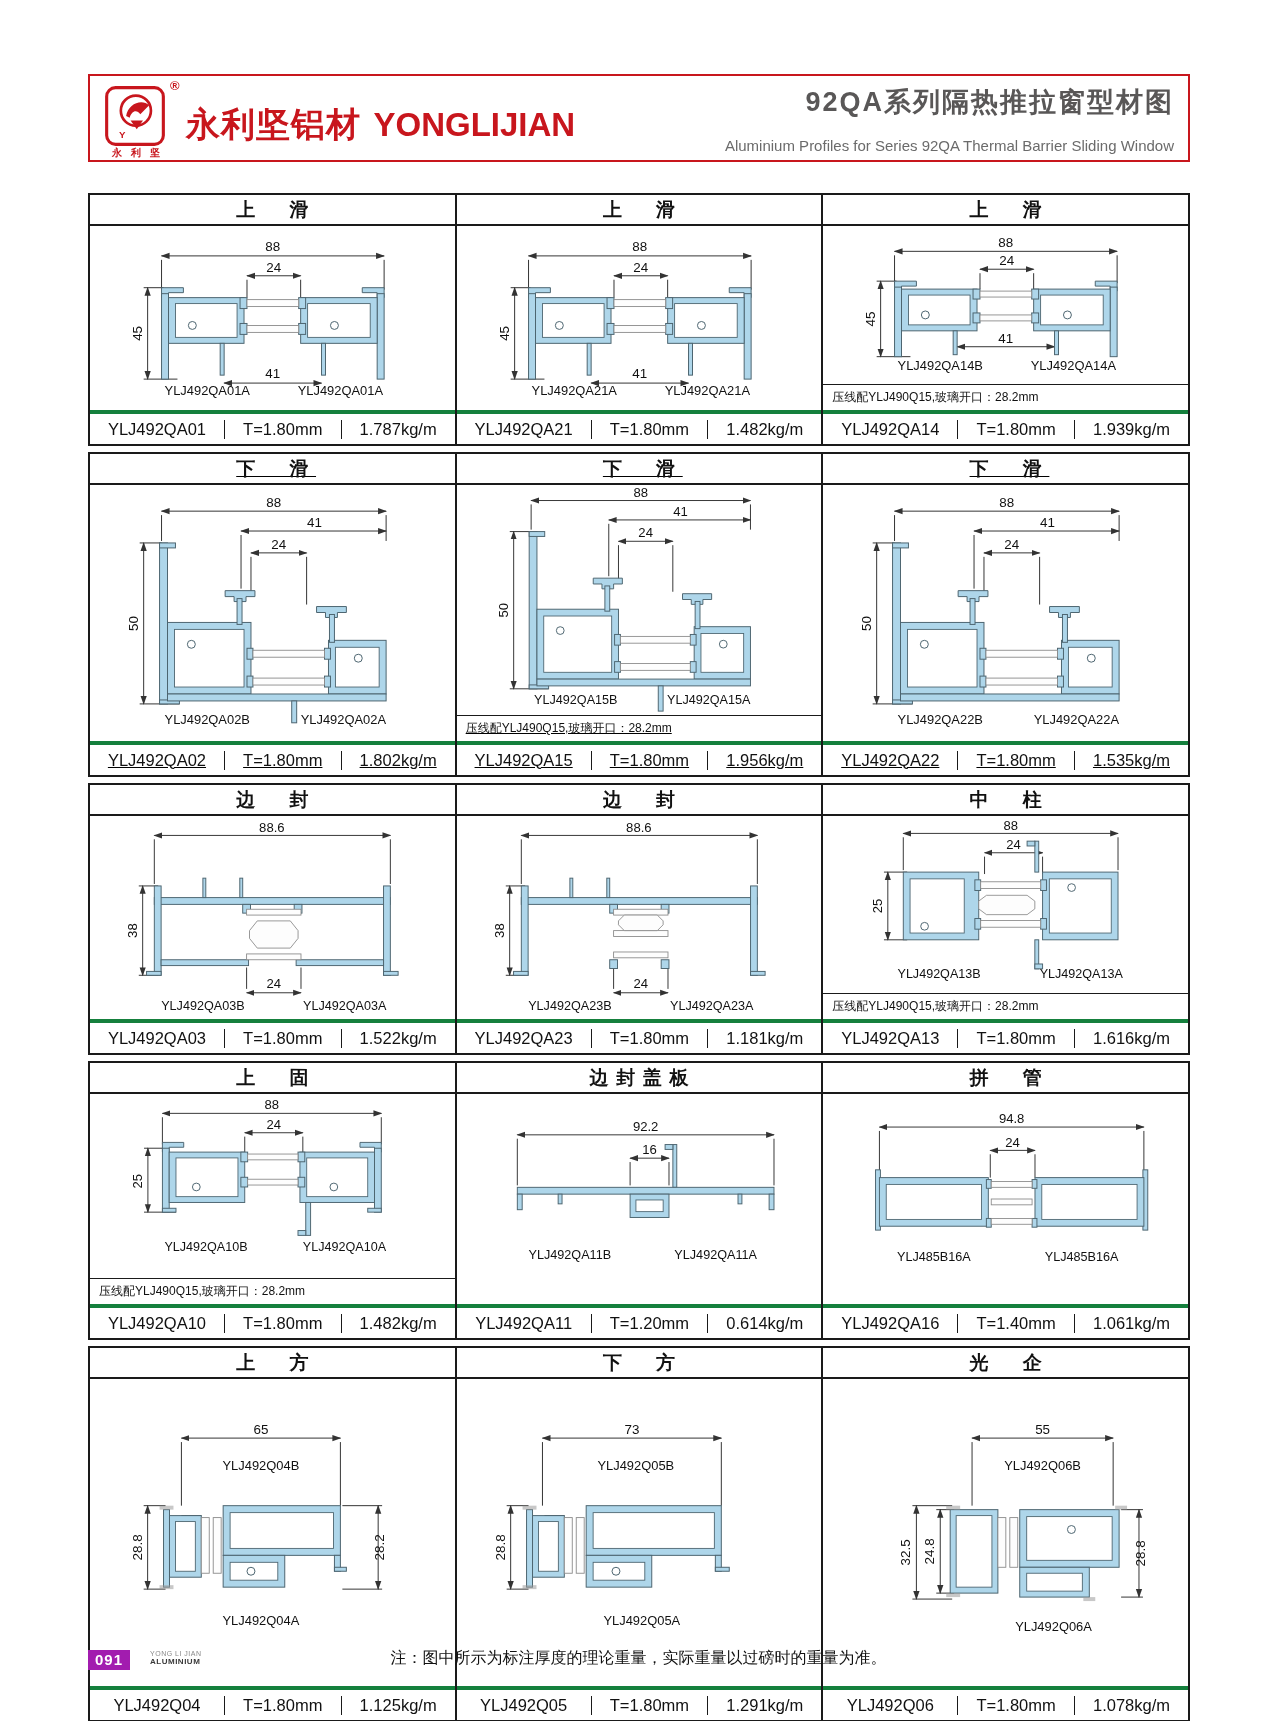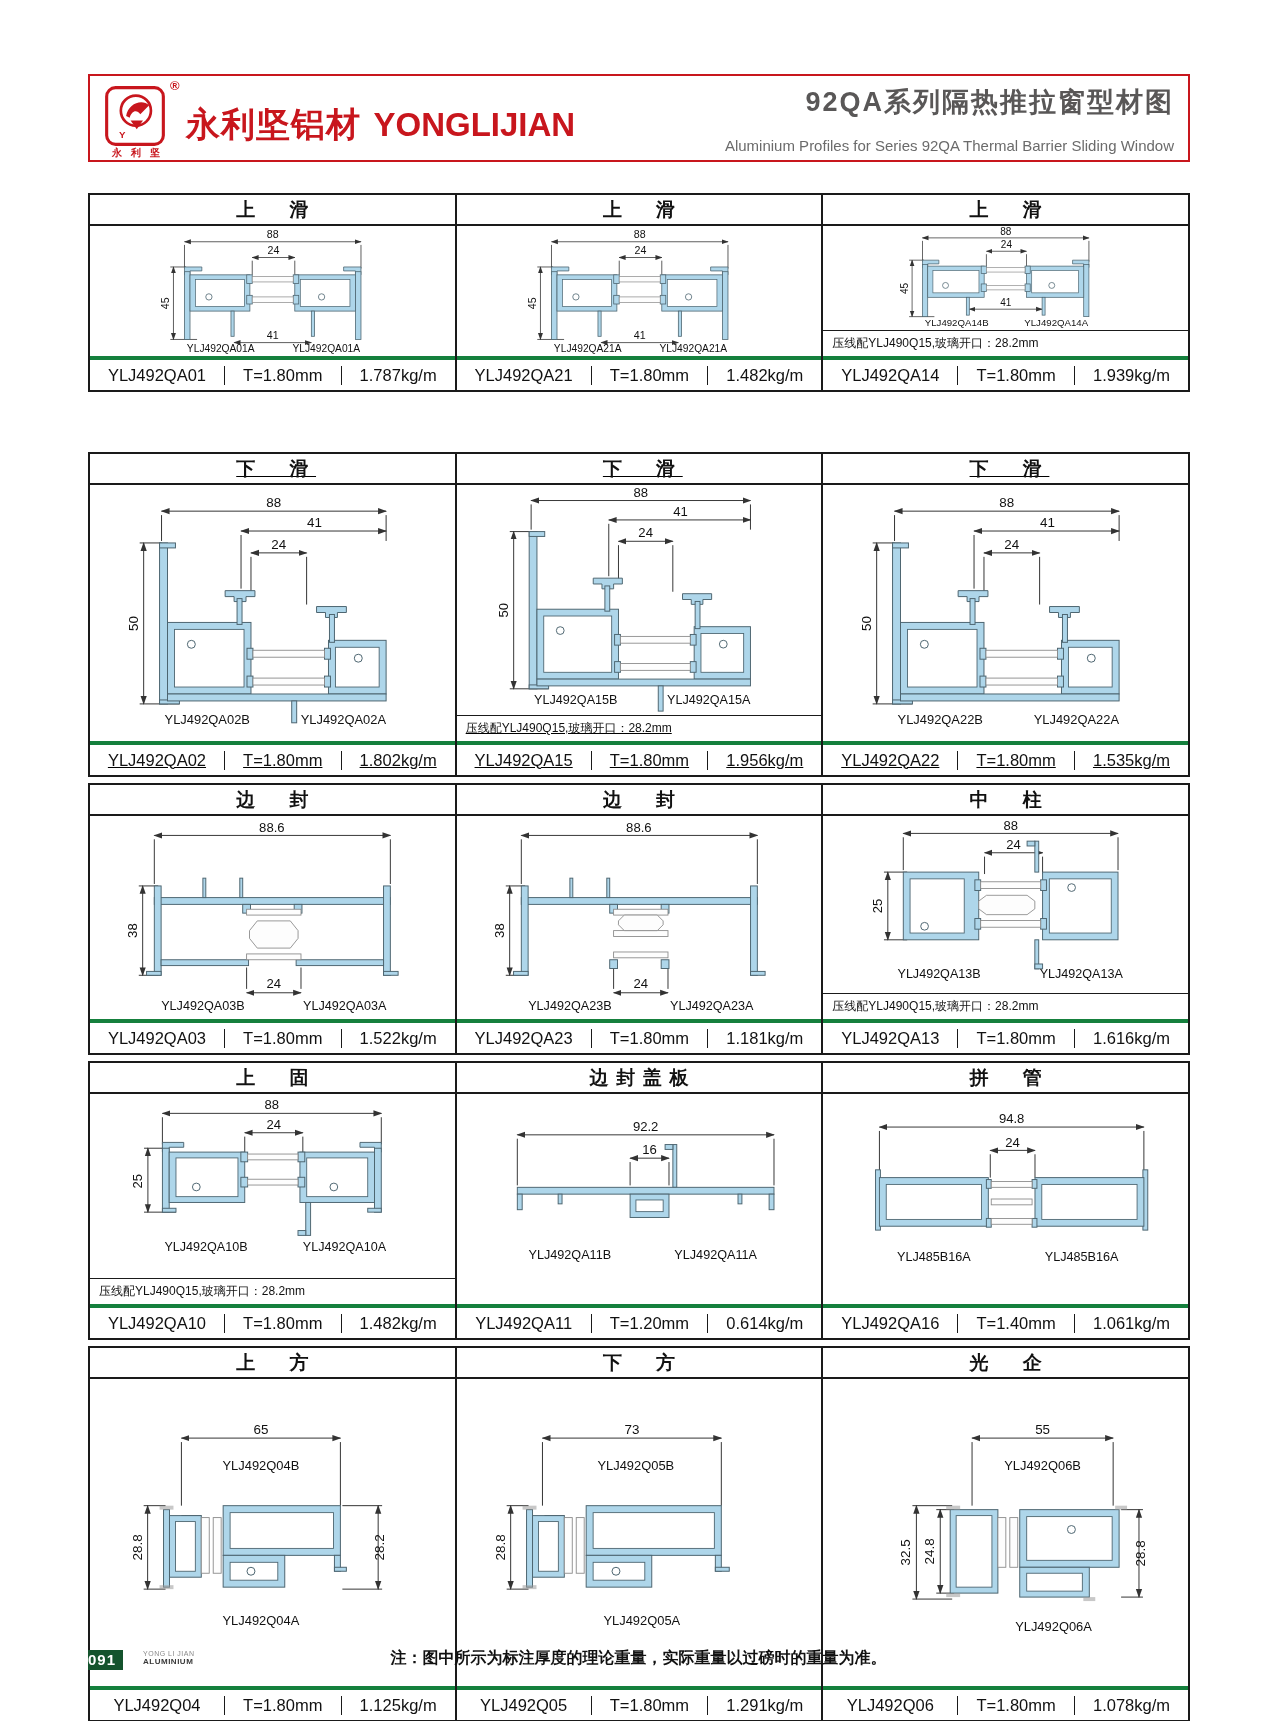--- a/index.html
+++ b/index.html
@@ -42,27 +42,27 @@
   .dt  { font-size:13.5px; fill:#111; text-anchor:middle; }
   .lb  { font-size:13px;  fill:#111; text-anchor:middle; }
   .al  { fill:#aed6ea; stroke:#4d6570; stroke-width:1; }
   .hw  { fill:#ffffff; stroke:#4d6570; stroke-width:0.9; }
   .tb  { fill:#fdfdfd; stroke:#8a8a8a; stroke-width:0.9; }
   .clip{ fill:none; stroke:#4d6570; stroke-width:1; }
   .hatch{ fill:#9b9b9b; opacity:.55; }
 
   
   .page-badge { position:absolute; left:88px; top:1650px; display:flex; align-items:flex-start; }
-  .badge-num { background:#14532d; color:#fff; font-weight:bold; font-size:15px;
-               padding:1px 7px 2px 0; letter-spacing:1px; }
+  .badge-num { background:#a21caf; color:#fff; font-weight:bold; font-size:15px;
+               padding:1px 7px 2px 7px; letter-spacing:1px; }
   .badge-brand { margin-left:20px; line-height:1; }
   .badge-brand .l1 { color:#8a8a8a; font-size:7px; letter-spacing:.5px; }
   .badge-brand .l2 { color:#3a3a3a; font-size:8px; font-weight:bold; letter-spacing:.5px; margin-top:1px; }
   .bottom-note { position:absolute; left:50%; transform:translateX(-50%); top:1648px;
-                 font-size:16px; font-weight:bold; color:#111; white-space:nowrap; }
+                 font-size:16px; font-weight:normal; color:#111; white-space:nowrap; }
 </style>
 </head>
 <body>
 
 <svg width="0" height="0" style="position:absolute">
   <defs>
     <marker id="ah" viewBox="0 0 10 10" refX="9" refY="5" markerWidth="9" markerHeight="9" orient="auto-start-reverse">
       <path d="M0,1.5 L10,5 L0,8.5 z" fill="#333"></path>
     </marker>
   </defs>
@@ -85,21 +85,21 @@
     <div class="brand">
       <span class="brand-cn">永利坚铝材</span>
       <span class="brand-en">YONGLIJIAN</span>
     </div>
     <div class="titles">
       <div class="title-cn">92QA系列隔热推拉窗型材图</div>
       <div class="title-en">Aluminium Profiles for Series 92QA Thermal Barrier Sliding Window</div>
     </div>
   </div>
 
-  <div class="block" style="top:193px; height:199px;">
+  <div class="block" style="top:193px; height:253px;">
 
     <div class="cell">
       <div class="cell-hd">上　滑</div>
       <div class="cell-bd">
         <svg class="draw" viewBox="0 0 367 165" preserveAspectRatio="xMidYMid meet">
           <g class="dim">
             <line x1="72" y1="20" x2="296" y2="20" marker-start="url(#ah)" marker-end="url(#ah)"></line>
             <line x1="72" y1="24" x2="72" y2="54"></line>
               <line x1="296" y1="24" x2="296" y2="54"></line>
             <line x1="158" y1="40" x2="212" y2="40" marker-start="url(#ah)" marker-end="url(#ah)"></line>

